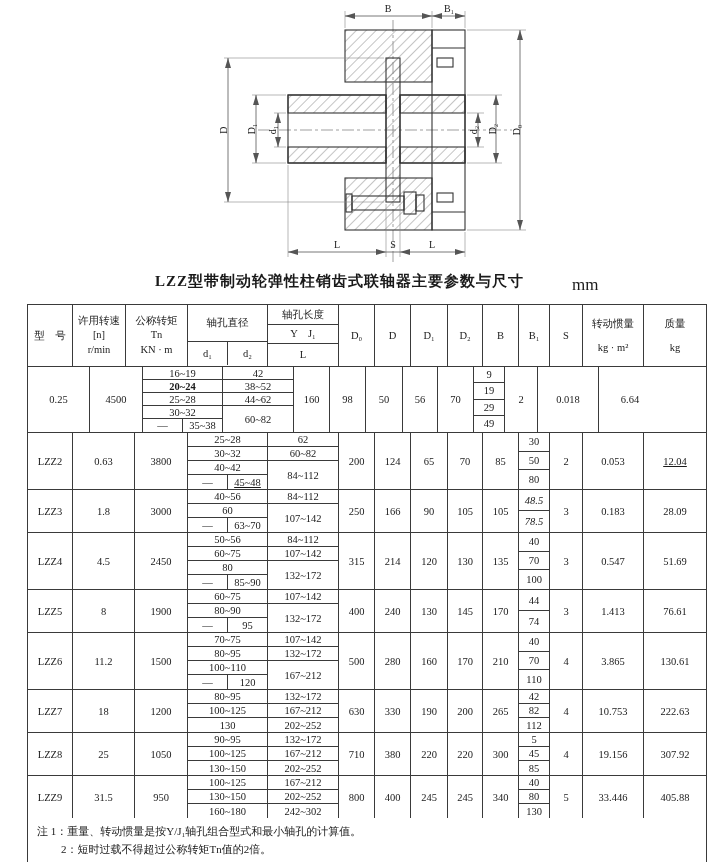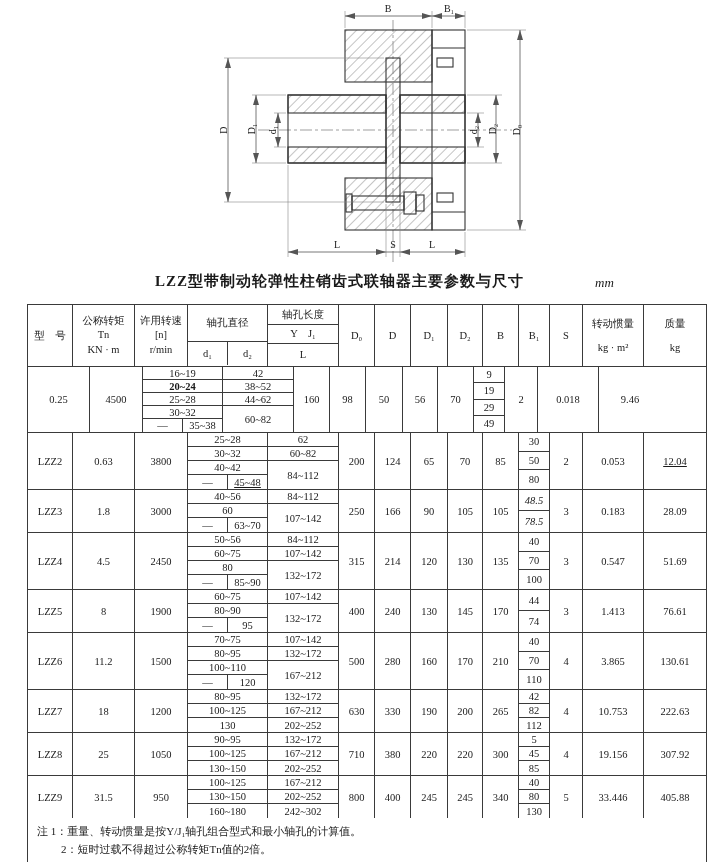--- a/index.html
+++ b/index.html
@@ -1,21 +1,21 @@
 <!DOCTYPE html>
 <html><head>
 <meta charset="utf-8">
 <style>
   html,body{margin:0;padding:0;background:#fff;}
   .sheet{position:relative;width:726px;height:862px;background:#fff;overflow:hidden;
          font-family:"Liberation Serif","DejaVu Serif",serif;color:#1a1a1a;}
   
   .title-row{position:absolute;top:272px;left:0;width:726px;height:24px;}
   .doc-title{position:absolute;left:155px;top:0;font-size:15px;font-weight:600;letter-spacing:1px;}
-  .doc-unit{position:absolute;left:595px;top:3px;font-size:13px;font-style:italic;}
+  .doc-unit{position:absolute;left:572px;top:3px;font-size:17px;}
   
   .spec-table{position:absolute;left:27px;top:304px;width:678px;border:1px solid #3a3a3a;
               box-sizing:content-box;background:#fff;}
   .thead{display:flex;height:61px;border-bottom:1px solid #3a3a3a;}
   .cell{display:flex;align-items:center;justify-content:center;border-right:1px solid #3a3a3a;
         box-sizing:border-box;font-size:10.5px;text-align:center;flex-shrink:0;}
   .cell.last{border-right:none;}
   .col3{flex-direction:column;justify-content:center;line-height:1.35;}
   .col2{flex-direction:column;justify-content:space-evenly;line-height:1.1;}
   .subcol{display:flex;flex-direction:column;border-right:1px solid #3a3a3a;box-sizing:border-box;flex-shrink:0;}
@@ -148,29 +148,29 @@
   </svg>
 
   <div class="title-row">
     <div class="doc-title">LZZ型带制动轮弹性柱销齿式联轴器主要参数与尺寸</div>
     <div class="doc-unit">mm</div>
   </div>
 
   <div class="spec-table">
     <div class="thead">
       <div class="cell w45">型　号</div>
+      <div class="cell w53 col3">
+        <div>许用转速</div>
+        <div>[n]</div>
+        <div>r/min</div>
+      </div>
       <div class="cell w62 col3">
         <div>公称转矩</div>
         <div>Tn</div>
         <div>KN · m</div>
-      </div>
-      <div class="cell w53 col3">
-        <div>许用转速</div>
-        <div>[n]</div>
-        <div>r/min</div>
       </div>
       <div class="subcol w80">
         <div class="subrow bb" style="height:37px">轴孔直径</div>
         <div class="subrow" style="height:23px;padding:0">
           <div class="half br w40">d₁</div>
           <div class="half" style="flex:1">d₂</div>
         </div>
       </div>
       <div class="subcol w71">
         <div class="subrow bb" style="height:20px">轴孔长度</div>
@@ -220,21 +220,21 @@
           <div class="cell" style="width: 35px;">56</div>
           <div class="cell" style="width: 36px;">70</div>
           <div class="subcol" style="width: 31px;">
             <div class="subrow bb" style="height: 16.25px;">9</div>
             <div class="subrow bb" style="height: 16.25px;">19</div>
             <div class="subrow bb" style="height: 16.25px;">29</div>
             <div class="subrow" style="height: 16.25px;">49</div>
           </div>
           <div class="cell" style="width: 33px;">2</div>
           <div class="cell" style="width: 61px;">0.018</div>
-          <div class="cell last" style="width: 62px;">9.46</div>
+          <div class="cell last" style="width: 62px;">6.64</div>
         </div>
         <div class="model-block" style="height: 56px;">
           <div class="cell" style="width: 45px;">LZZ2</div>
           <div class="cell" style="width: 62px;">0.63</div>
           <div class="cell" style="width: 53px;">3800</div>
           <div class="subcol" style="width: 80px;">
             <div class="subrow bb" style="height: 14px;">25~28</div>
             <div class="subrow bb" style="height: 14px;">30~32</div>
             <div class="subrow bb" style="height: 14px;">40~42</div>
             <div class="subrow" style="height: 14px;">

